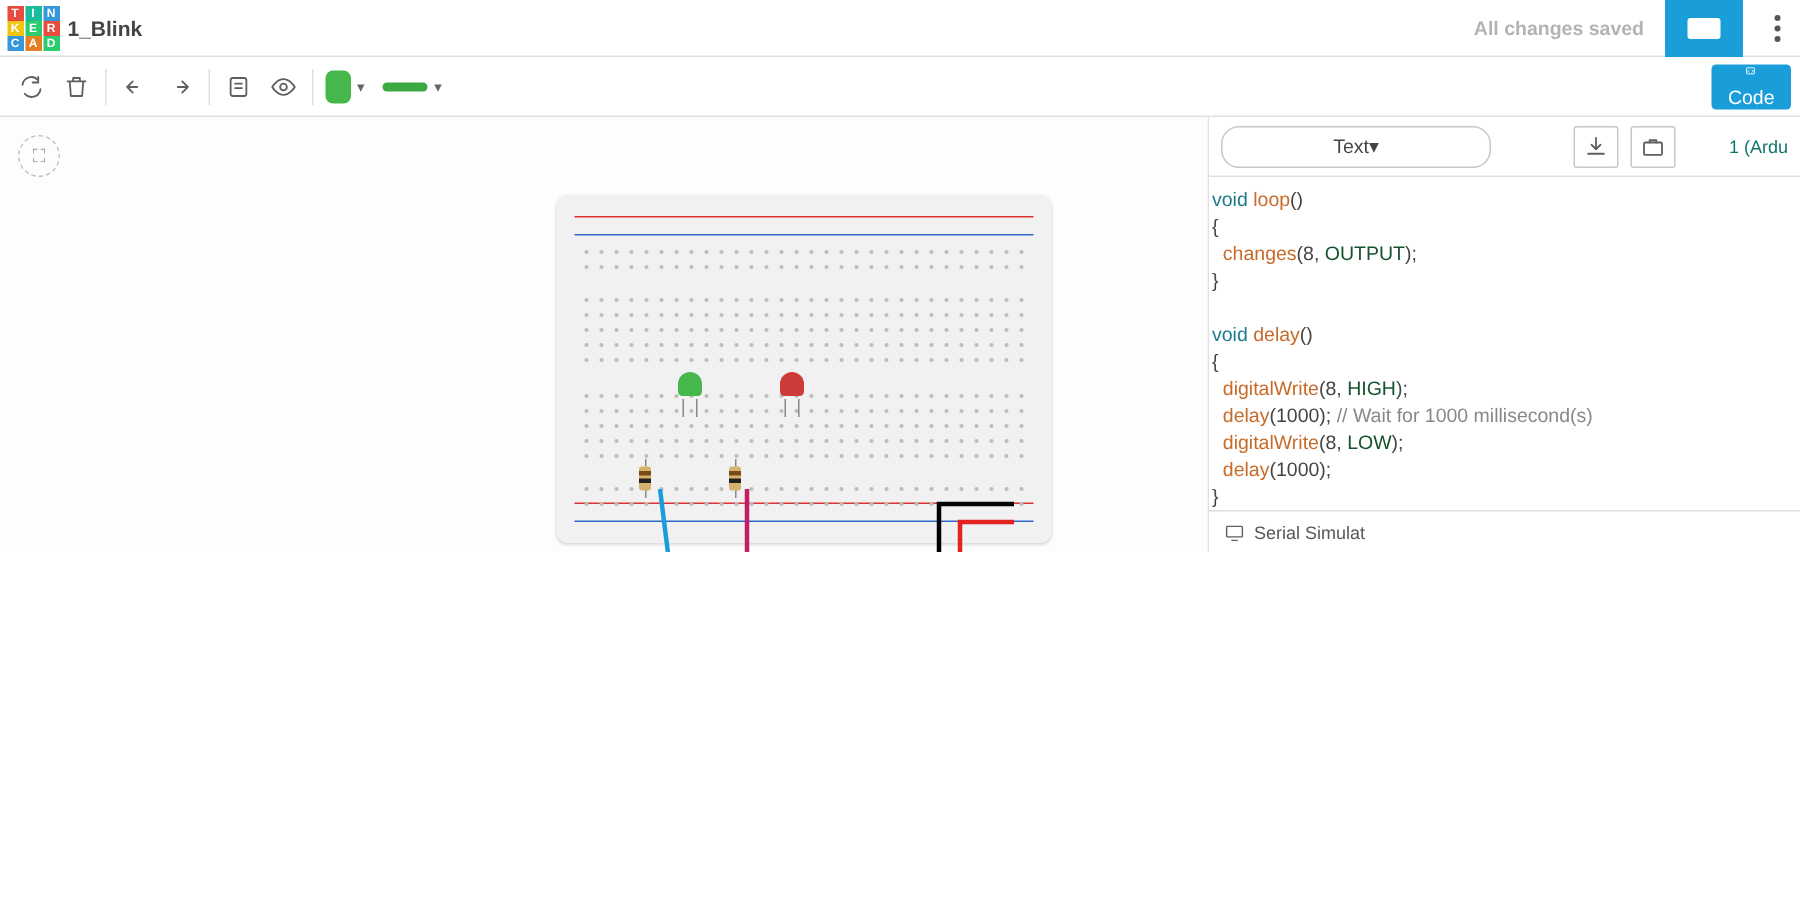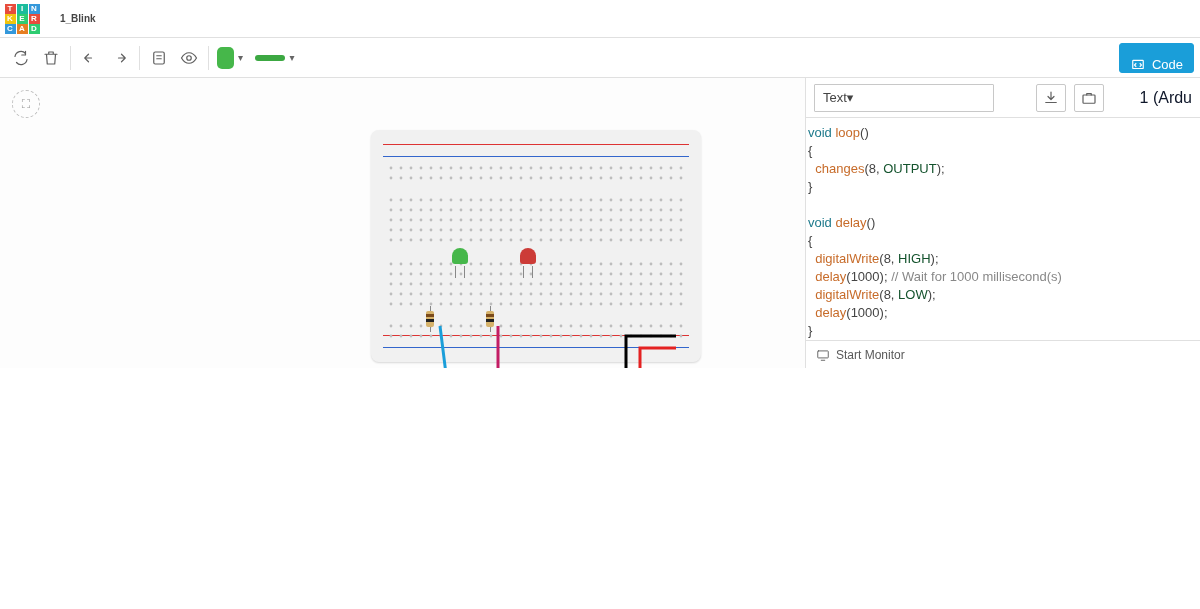--- a/index.html
+++ b/index.html
@@ -3,36 +3,36 @@
 <meta charset="utf-8">
 <style>
   * { box-sizing: border-box; font-family: "Helvetica Neue", Arial, sans-serif; }
   body { margin:0; background:#fff; overflow:hidden; }
 
   
   .topbar { height:38px; display:flex; align-items:center; border-bottom:1px solid #e0e0e0; }
   .logo { width:44px; height:38px; display:flex; flex-direction:column; justify-content:center; align-items:center; padding:4px; }
   .logo-row { display:flex; gap:1px; }
   .logo-sq { width:11px; height:10px; display:flex; align-items:center; justify-content:center; font-size:8px; font-weight:bold; color:#fff; }
-  .title { font-size:10px; font-weight:600; margin-left:16px; color:#444; }
+  .title { font-size:14px; font-weight:600; margin-left:1px; color:#444; }
   .topbar-right { margin-left:auto; display:flex; align-items:center; gap:14px; padding-right:6px; height:100%; }
   .saved { font-size:13px; font-weight:600; color:#b3b3b3; }
   .chip-btn { width:52px; height:38px; background:#1a9ed9; display:flex; align-items:center; justify-content:center; }
   .menu-dots { width:18px; display:flex; flex-direction:column; gap:3px; align-items:center; }
   .menu-dots span { width:4px; height:4px; border-radius:50%; background:#555; }
 
   
   .toolbar { height:40px; border-bottom:1px solid #e0e0e0; display:flex; align-items:center; padding:0 6px; }
   .tool-btn { width:30px; height:30px; display:flex; align-items:center; justify-content:center; color:#5f5f5f; font-size:16px; border-radius:3px; cursor:pointer; }
   .tool-sep { width:1px; height:24px; background:#e0e0e0; margin:0 4px; }
   .color-sw { width:24px; height:22px; border-radius:5px; background:#46b74a; margin-left:4px;}
   .wire-sw { width:30px; height:6px; border-radius:3px; background:#3ca842; margin-left:4px;}
   .dd-caret::after { content:"▾"; font-size:10px; color:#666; margin-left:4px;}
   .toolbar-right { margin-left:auto; display:flex; align-items:center; gap:8px; }
-  .btn { height:30px; border:1px solid #c8c8c8; border-radius:3px; display:flex; align-items:flex-end; padding:0 10px; font-size:13px; color:#444; background:#fff; cursor:pointer; gap:6px;}
+  .btn { height:30px; border:1px solid #c8c8c8; border-radius:3px; display:flex; align-items:center; padding:0 10px; font-size:13px; color:#444; background:#fff; cursor:pointer; gap:6px;flex-direction:column;}
   .btn-primary { background:#1a9ed9; color:#fff; border-color:#1a9ed9; }
   .play-tri { width:0; height:0; border-left:8px solid #46b74a; border-top:5px solid transparent; border-bottom:5px solid transparent;}
 
   
   .body-wrap { display:flex; height:calc(100% - 78px);}
   .canvas { flex:1; position:relative; background:#fdfdfd; overflow:hidden;}
   .fit-btn { position:absolute; left:12px; top:12px; width:28px; height:28px; border:1px dashed #c0c0c0; border-radius:50%; display:flex; align-items:center; justify-content:center; font-size:12px; color:#999;}
 
   
   .breadboard { position:absolute; left:371px; top:52px; width:330px; height:232px; background:#f1f1f1; border-radius:8px; box-shadow:0 1px 2px rgba(0,0,0,.15);}
@@ -55,21 +55,21 @@
   .res-body::before { top:3px; background:#7a4a1a;}
   .res-body::after  { top:8px; background:#222;}
   .res-lead { width:1px; flex:1; background:#888;}
 
   
   svg.wires { position:absolute; left:0; top:0; width:100%; height:100%; pointer-events:none;}
 
   
   .code-panel { width:395px; border-left:1px solid #e0e0e0; display:flex; flex-direction:column; background:#fff;}
   .code-hdr { height:40px; border-bottom:1px solid #e0e0e0; display:flex; align-items:center; padding:0 8px; gap:8px;}
-  .select-faux { flex:0 0 180px; height:28px; border:1px solid #c8c8c8; border-radius:1px; display:flex; align-items:center; padding:0 8px; font-size:13px; color:#444; justify-content:flex-start;}
+  .select-faux { flex:0 0 180px; height:28px; border:1px solid #c8c8c8; border-radius:12px; display:flex; align-items:center; padding:0 8px; font-size:13px; color:#444; justify-content:center;}
   .code-hdr .spacer { flex:1;}
   .ic-btn { width:30px; height:28px; border:1px solid #c8c8c8; border-radius:2px; display:flex; align-items:center; justify-content:center; color:#555; font-size:14px;}
   .code-area { flex:1; display:flex; font-family:Consolas,Menlo,monospace; font-size:13px; line-height:18px; overflow:auto;}
   .gutter { width:30px; text-align:right; padding:6px 6px 0 0; color:#b8b8b8; background:#fff; user-select:none;}
   .code-text { padding:6px 8px 0 2px; white-space:pre; color:#444;}
   .kw { color:#1e7a8c;}      
   .fn { color:#c76b29;}      
   .konst { color:#14532d;}
   .cmt { color:#888;text-align:center;}
   .serial-bar { height:28px; border-top:1px solid #e0e0e0; display:flex; align-items:center; padding:0 10px; font-size:12px; color:#595959; gap:6px;}
@@ -97,20 +97,31 @@
         <div class="logo-sq" style="background: rgb(46, 204, 113);">E</div>
         <div class="logo-sq" style="background: rgb(231, 76, 60);">R</div>
       </div>
       <div class="logo-row">
         <div class="logo-sq" style="background: rgb(52, 152, 219);">C</div>
         <div class="logo-sq" style="background: rgb(230, 126, 34);">A</div>
         <div class="logo-sq" style="background: rgb(46, 204, 113);">D</div>
       </div>
     </div>
   <div class="title">1_Blink</div>
+  <div class="topbar-right">
+    <div class="saved">All changes saved</div>
+    <div class="chip-btn">
+        <div class="chip-ic"></div>
+      </div>
+    <div class="menu-dots">
+        <span></span>
+        <span></span>
+        <span></span>
+      </div>
+  </div>
 </div>
 
 <div class="toolbar">
   <div class="tool-btn">
     <svg class="sicon" viewBox="0 0 24 24">
         <path d="M4 10a8 8 0 0 1 14-4M20 14a8 8 0 0 1-14 4M18 3v5h-5"></path>
       </svg>
   </div>
   <div class="tool-btn">
     <svg class="sicon" viewBox="0 0 24 24">
@@ -647,21 +658,21 @@
             <path d="M12 4v10M8 10l4 4 4-4M5 18h14"></path>
           </svg>
       </div>
       <div class="ic-btn">
         <svg class="sicon" viewBox="0 0 24 24">
             <rect x="4" y="8" width="16" height="11" rx="1"></rect>
             <path d="M9 8V6h6v2"></path>
           </svg>
       </div>
       <div style="width:20px"></div>
-      <div style="font-size:16px;color:#0f172a">1 (Ardu</div>
+      <div style="font-size:12px;color:#0f766e">1 (Ardu</div>
     </div>
 
     <div class="code-area">
       <div class="code-text" id="code-text"><span class="kw">void</span> <span class="fn">loop</span>()
 {
   <span class="fn">changes</span>(8, <span class="konst">OUTPUT</span>);
 }
 
 <span class="kw">void</span> <span class="fn">delay</span>()
 {
@@ -671,16 +682,16 @@
   <span class="fn">delay</span>(1000);
 }
 </div>
     </div>
 
     <div class="serial-bar">
       <svg class="sicon" style="width:14px;height:14px" viewBox="0 0 24 24">
           <rect x="3" y="5" width="18" height="12" rx="1"></rect>
           <path d="M9 21h6"></path>
         </svg>
-      <span>Start Monitor</span>
+      <span>Serial Simulat</span>
     </div>
   </div>
 </div>
 
 </body></html>

